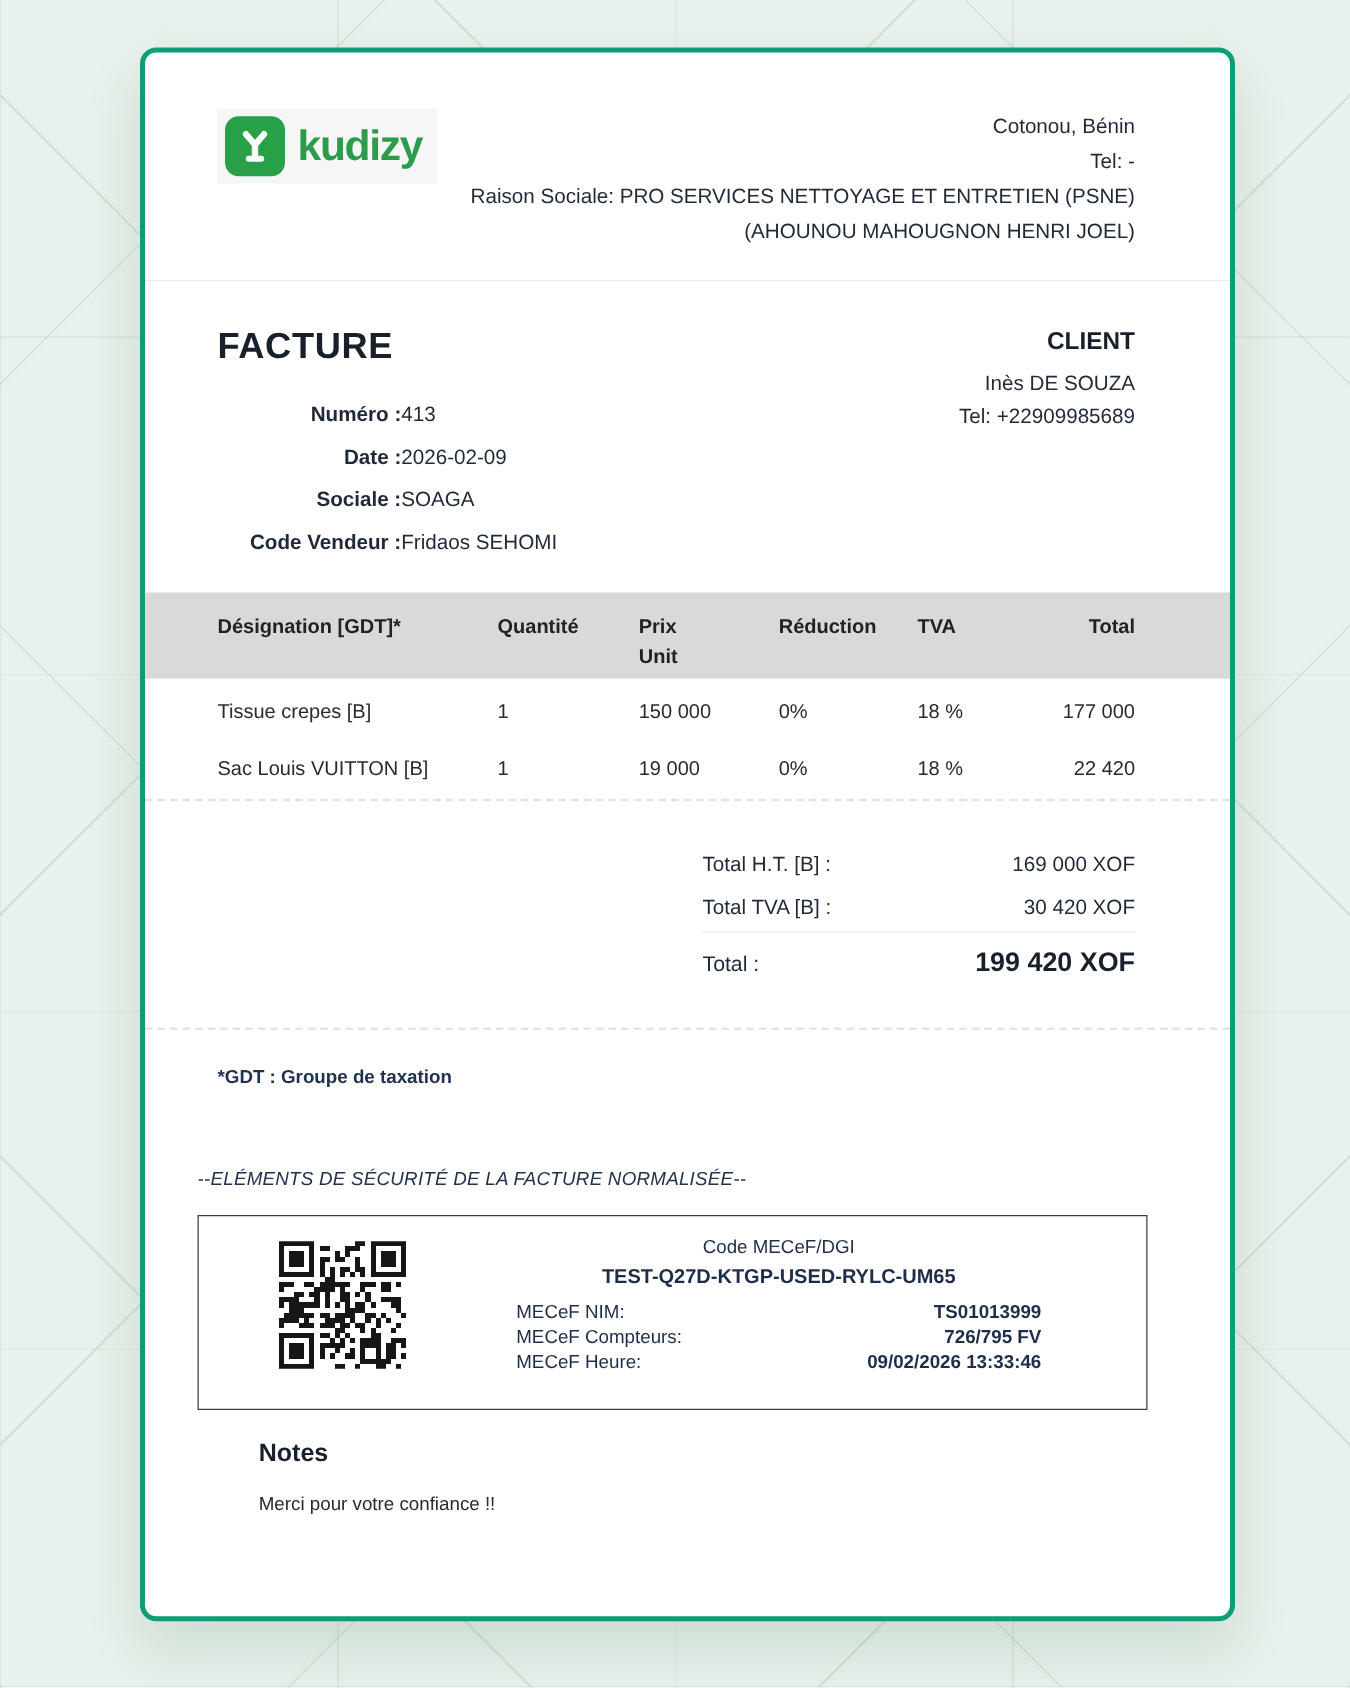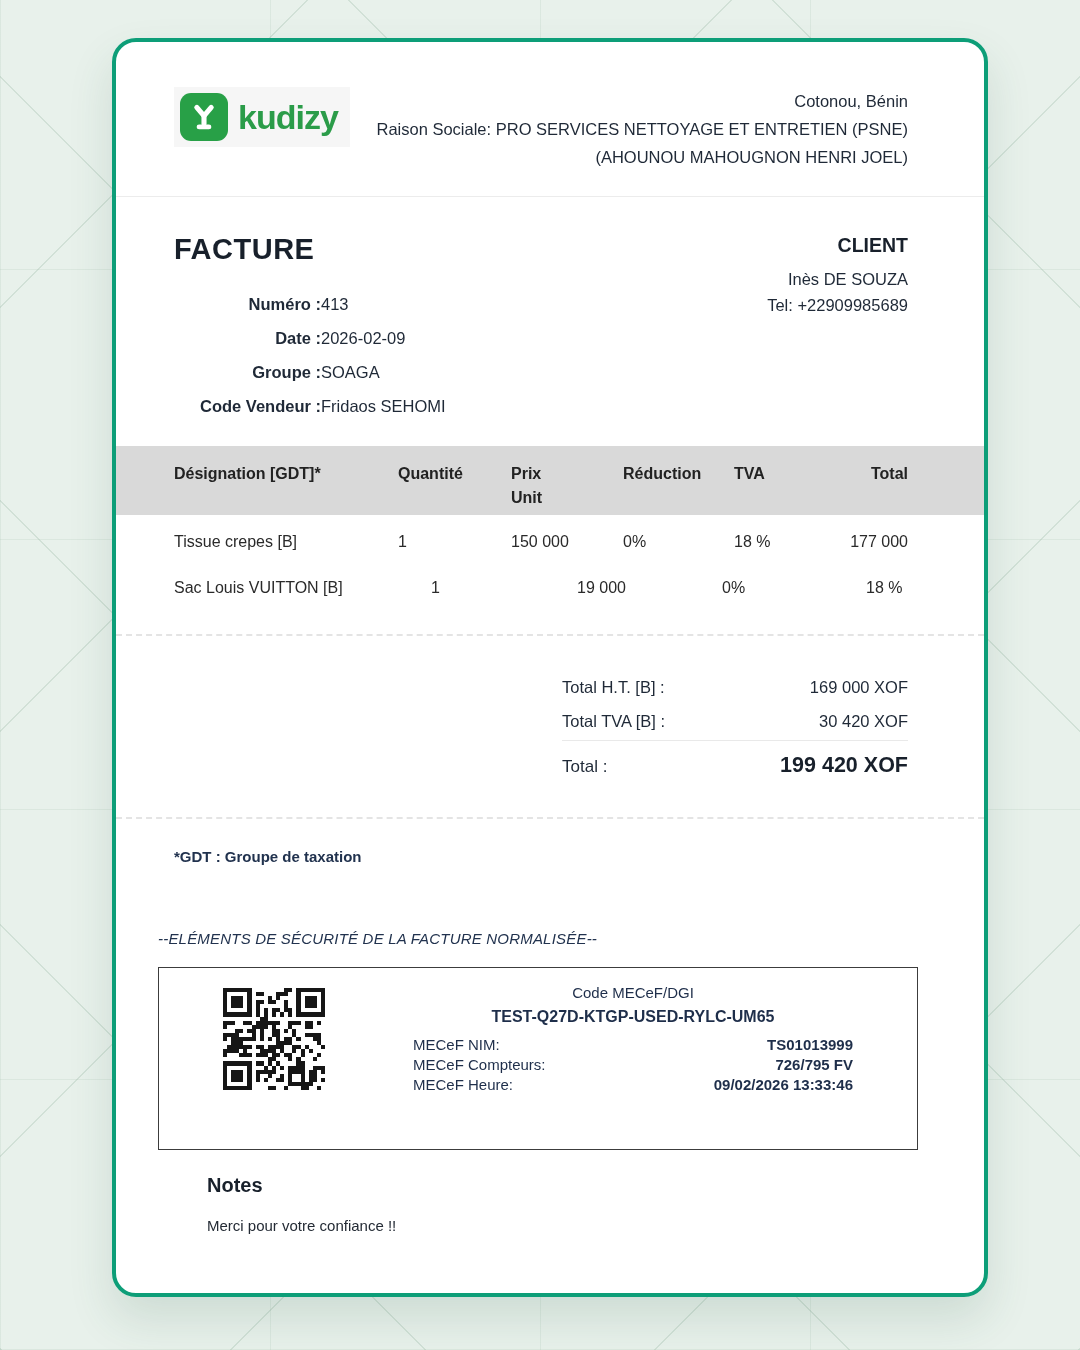--- a/index.html
+++ b/index.html
@@ -15,21 +15,21 @@
       repeating-linear-gradient(-45deg, rgba(150,182,162,.28) 0 1.5px, transparent 1.5px 300px),
       repeating-linear-gradient(0deg,   rgba(150,182,162,.16) 0 1px,   transparent 1px 270px),
       repeating-linear-gradient(90deg,  rgba(150,182,162,.16) 0 1px,   transparent 1px 270px);
   }
 
   .card{
     position:absolute; left:112px; top:38px;
     width:876px; height:1259px;
     background:#ffffff;
     border:4px solid #0d9e78;
-    border-radius:24px;
+    border-radius:13px;
     box-shadow:0 22px 45px rgba(40,90,70,.14);
     overflow:hidden;
   }
 
   
   .card-header{ display:flex; justify-content:space-between; align-items:flex-start;
     padding:45px 76px 25px 58px; }
   .logo{ display:flex; align-items:center; gap:10px; background:#f6f6f6;
     padding:6px 12px 6px 6px; }
   .logo-badge{ width:48px; height:48px; background:#28a047; border-radius:11px;
@@ -53,43 +53,43 @@
 
   
   .grid{ display:grid; grid-template-columns:224px 113px 112px 111px 90px 1fr; }
   .thead{ margin-top:23px; background:#d9d9d9; padding:16px 76px 5px 58px;
     font-weight:bold; font-size:16px; line-height:24px; color:#222; }
   .thead .h-prix{ white-space:pre-line; }
   .thead .h-total{ text-align:right; }
   .tbody{ padding:0 76px 0 58px; font-size:16px; color:#2a2a2a; }
   .tbody .row{ line-height:23px; }
   .row-1{ margin-top:15px; }
-  .row-2{ margin-top:23px;gap:33px; }
+  .row-2{ margin-top:23px; }
   .cell-designation{ max-width:185px; }
   .cell-total{ text-align:right; }
 
   .dashed{ border-top:2px dashed #e4e4e4; }
   .dashed-1{ margin-top:12px; }
   .dashed-2{ margin-top:39px; }
 
   
   .totals{ width:346px; margin:34px 76px 0 auto; font-size:16.5px; }
   .totals-row{ display:flex; justify-content:space-between; line-height:34px; }
   .totals-divider{ border-top:1px solid #e9e9e9; margin-top:2px; }
   .grand-row{ display:flex; justify-content:space-between; align-items:baseline; padding-top:12px; }
   .grand-label{ font-size:17px; }
   .grand-value{ font-size:21.5px; font-weight:bold; color:#18202b; }
 
   
   .gdt-note{ margin:29px 58px 0 58px; font-size:15px; font-weight:bold; color:#21324e; line-height:18px; }
   .security-heading{ margin:64px 42px 0 42px; font-size:15px; font-style:italic; color:#21324e; line-height:18px; letter-spacing:.2px; }
 
   
-  .mecef-box{ margin:19px 66px 0 42px; height:183px; border:1px solid #3c3c3c;
-    display:flex; padding:16px 64px 16px 64px; }
+  .mecef-box{ margin:19px 66px 0 42px; height:156px; border:1px solid #3c3c3c;
+    display:flex; padding:16px 84px 16px 64px; }
   .qr{ width:102px; height:102px; margin-top:4px; flex:none; }
   .qr svg{ width:100%; height:100%; shape-rendering:crispEdges; }
   .mecef-content{ flex:1; margin-left:88px; color:#1e2e4a; }
   .mecef-title{ text-align:center; font-size:15px; line-height:18px; }
   .mecef-code{ text-align:center; font-size:16px; font-weight:bold; line-height:20px; margin-top:5px; }
   .mecef-rows{ margin-top:8px; font-size:15px; }
   .mecef-row{ display:flex; justify-content:space-between; line-height:20px; }
   .mecef-row .val{ font-weight:bold; }
 
   
@@ -108,41 +108,42 @@
         <svg viewBox="0 0 24 24" aria-hidden="true">
           <path d="M7.2 5.6 L12 11.2 L16.8 5.6" stroke="#ffffff" stroke-width="3.4" fill="none" stroke-linecap="round" stroke-linejoin="round"></path>
           <path d="M12 11 V16.4" stroke="#ffffff" stroke-width="3.4" stroke-linecap="round"></path>
           <path d="M8.7 18.6 H15.3" stroke="#ffffff" stroke-width="3.2" stroke-linecap="round"></path>
         </svg>
       </div>
       <span class="logo-text">kudizy</span>
     </div>
     <div class="company">
       <div>Cotonou, Bénin</div>
+      <div>Tel: -</div>
       <div>Raison Sociale: PRO SERVICES NETTOYAGE ET ENTRETIEN (PSNE)</div>
       <div>(AHOUNOU MAHOUGNON HENRI JOEL)</div>
     </div>
   </header>
 
   <div class="header-divider"></div>
 
   <section class="invoice-head">
     <div>
       <h1 class="invoice-title">FACTURE</h1>
       <div class="meta">
         <div class="meta-row">
           <span class="meta-label">Numéro :</span>
           <span class="meta-value">413</span>
         </div>
         <div class="meta-row">
           <span class="meta-label">Date :</span>
           <span class="meta-value">2026-02-09</span>
         </div>
         <div class="meta-row">
-          <span class="meta-label">Groupe :</span>
+          <span class="meta-label">Sociale :</span>
           <span class="meta-value">SOAGA</span>
         </div>
         <div class="meta-row">
           <span class="meta-label">Code Vendeur :</span>
           <span class="meta-value">Fridaos SEHOMI</span>
         </div>
       </div>
     </div>
     <div class="client">
       <div class="client-heading">CLIENT</div>

